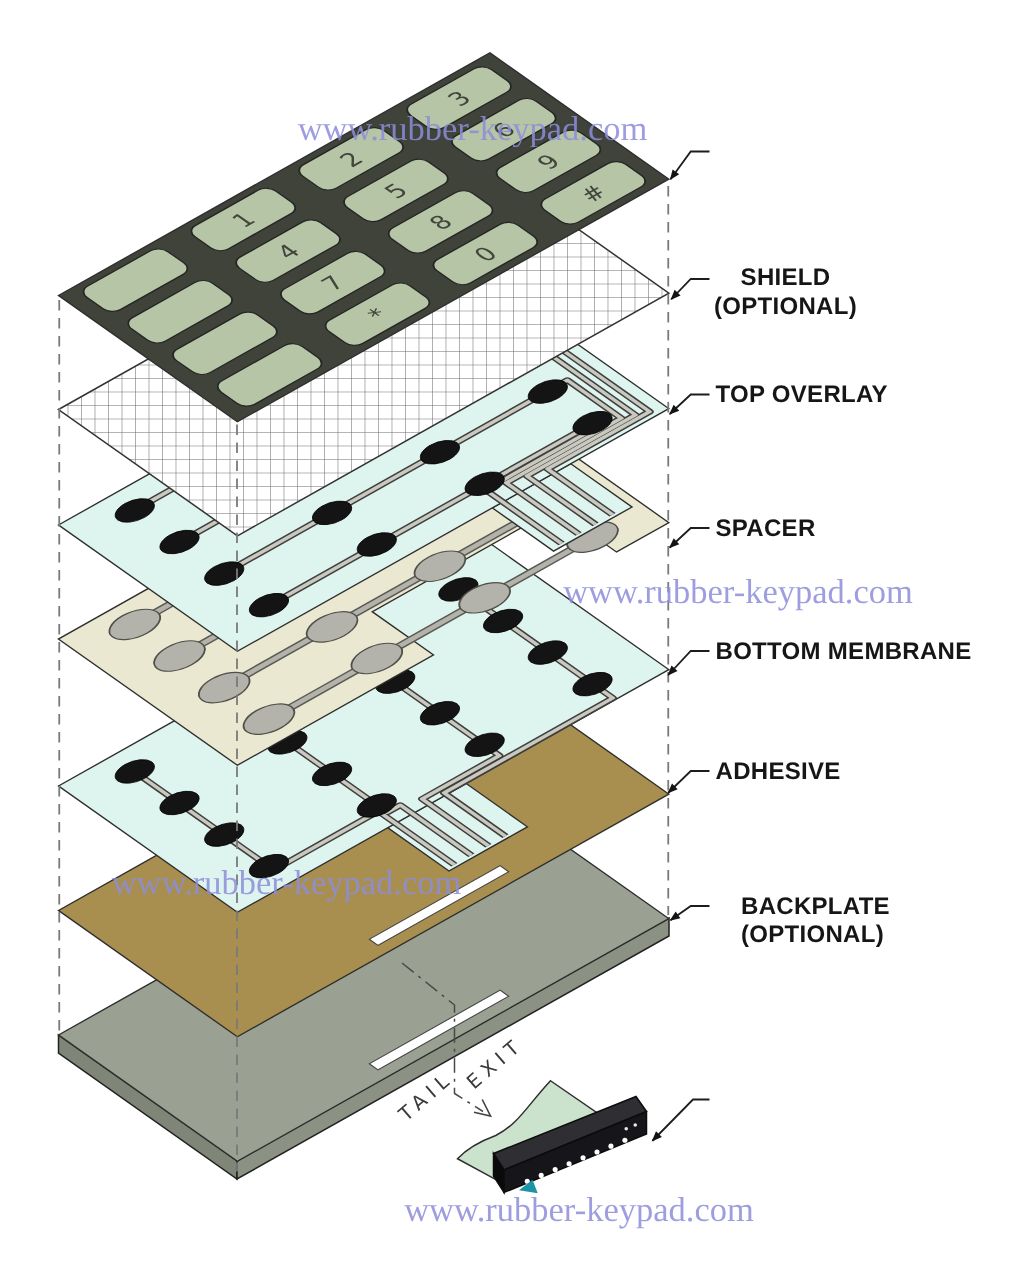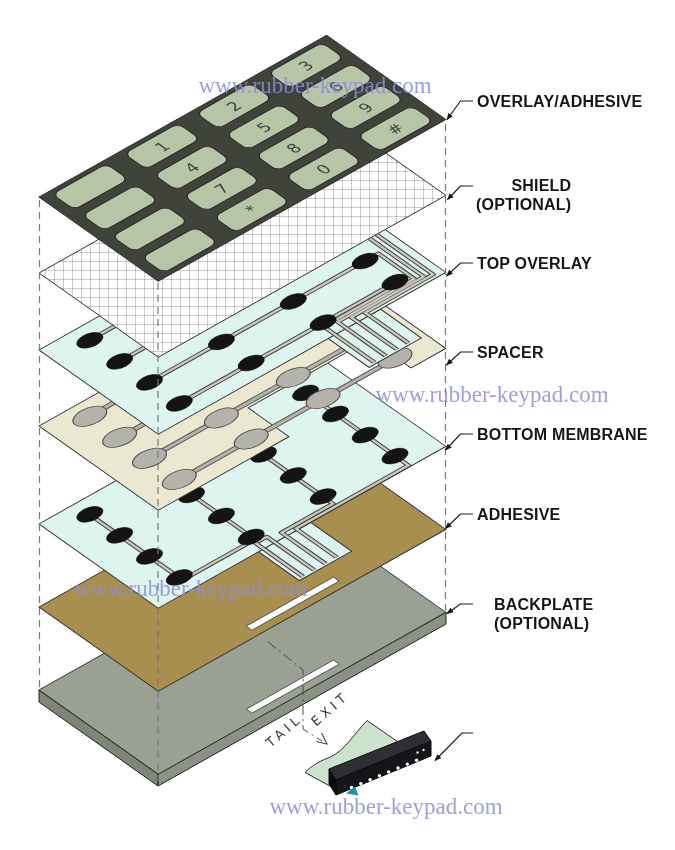--- a/index.html
+++ b/index.html
@@ -36,21 +36,21 @@
   .conn-cap{fill:#0a0a0c;}
   .conn-dot{fill:#ffffff;}
   .conn-dot2{fill:#e8e8e8;}
   .conn-tri{fill:#1d93a8;stroke:none;}
 
   
   .layer-label{
     position:absolute;font-weight:bold;font-size:16px;line-height:19px;
     color:#161616;white-space:pre-line;letter-spacing:0.2px;
   }
-  .layer-label.center{text-align:right;}
+  .layer-label.center{text-align:center;}
   .watermark{
     position:absolute;transform:translate(-50%,-50%);
     font-family:"Liberation Serif",serif;font-size:23px;color:#8d8dda;opacity:0.85;
     white-space:nowrap;
   }
 </style>
 </head>
 <body>
 
 <div class="stage">
@@ -265,21 +265,20 @@
     <path class="leader" marker-end="url(#arr)" d="M473,186 L460.5,186 L447.5,199.5"></path>
     <path class="leader" marker-end="url(#arr)" d="M473,263 L460.5,263 L446.5,276"></path>
     <path class="leader" marker-end="url(#arr)" d="M473,352 L460.5,352 L446.5,365"></path>
     <path class="leader" marker-end="url(#arr)" d="M473,434 L460.5,434 L445.5,450"></path>
     <path class="leader" marker-end="url(#arr)" d="M473,514 L460.5,514 L445.5,528.5"></path>
     <path class="leader" marker-end="url(#arr)" d="M473,604 L460.5,604 L447,613.5"></path>
     <path class="leader" marker-end="url(#arr)" d="M473,733 L462,733 L435,760.5"></path>
   </g>
 </svg>
 
-<div class="layer-label" style="left:477px;top:92px">OVERLAY/ADHESIVE</div>
 <div class="layer-label center" style="left:476px;top:176px">SHIELD
 (OPTIONAL)</div>
 <div class="layer-label" style="left:477px;top:254px">TOP OVERLAY</div>
 <div class="layer-label" style="left:477px;top:343px">SPACER</div>
 <div class="layer-label" style="left:477px;top:425px">BOTTOM MEMBRANE</div>
 <div class="layer-label" style="left:477px;top:505px">ADHESIVE</div>
 <div class="layer-label" style="left:494px;top:595px">BACKPLATE
 (OPTIONAL)</div>
 
 <div class="watermark" style="left:315px;top:86px">www.rubber-keypad.com</div>

